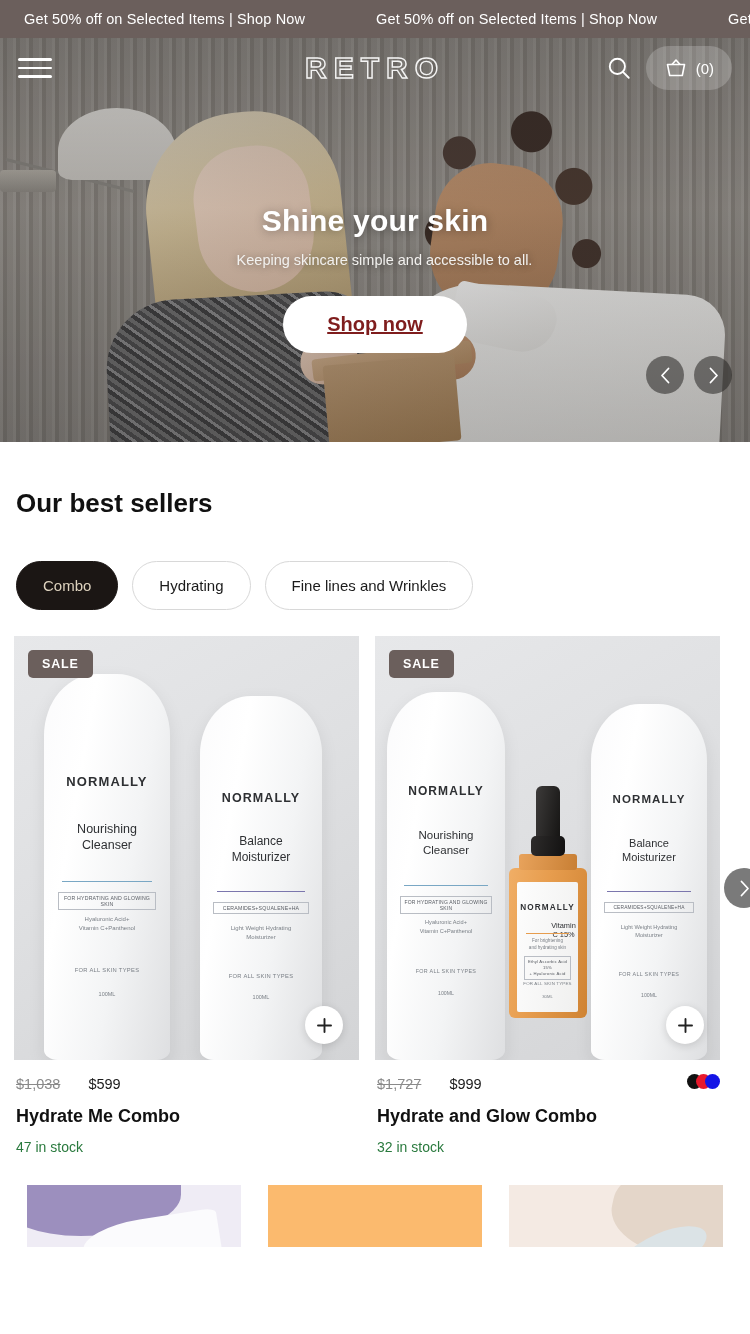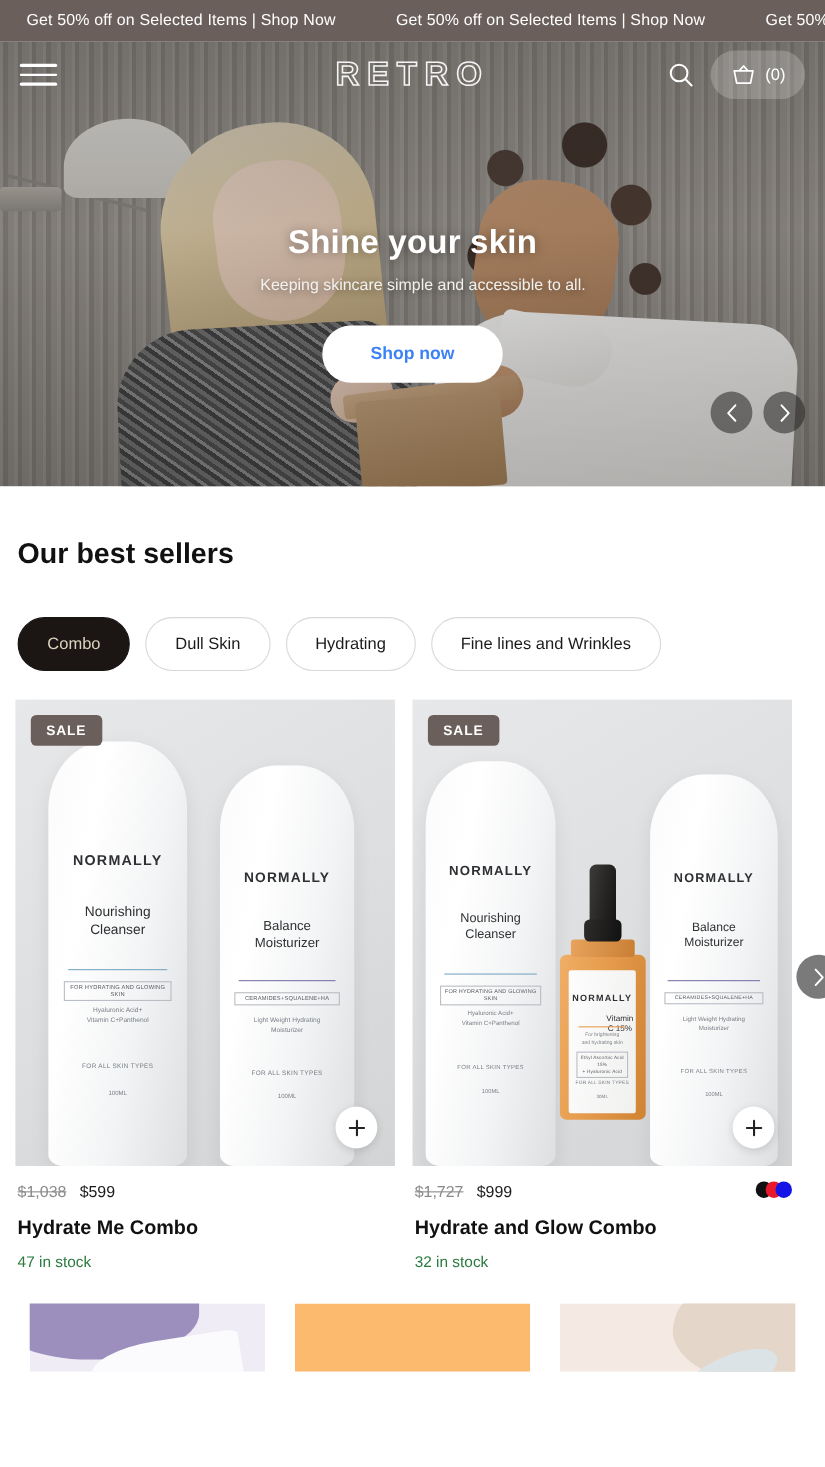--- a/index.html
+++ b/index.html
@@ -5,21 +5,21 @@
   * { margin:0; padding:0; box-sizing:border-box; }
   html, body {
     width:750px; height:1334px;
     font-family:"Liberation Sans", sans-serif;
     background:#ffffff; overflow:hidden;
   }
 
   
   .announce{
     height:38px; background:#6b5f5c; color:#ffffff;
-    display:flex; align-items:center; gap:0;
+    display:flex; align-items:center; gap:16px;
     overflow:hidden; white-space:nowrap;
   }
   .announce span{
     font-size:14.5px; letter-spacing:.15px;
     padding:0 0 0 24px; flex:0 0 auto;
     width:336px;
   }
 
   
   .hero{
@@ -167,23 +167,23 @@
     font-size:30px; font-weight:700; color:#fff; letter-spacing:.2px;
     text-shadow:0 1px 10px rgba(0,0,0,.35);
   }
   .hero-sub{
     margin-top:14px; font-size:14.5px; color:#f2f1ef;
     text-shadow:0 1px 8px rgba(0,0,0,.4);
     padding-left:19px;
   }
   .shop-btn{
     display:inline-block; margin-top:28px;
-    background:#fff; color:#3b82f6;
-    font-size:16px; font-weight:700;
-    padding:17px 44px; border-radius:30px; cursor:pointer;
+    background:#fff; color:#7f1d1d;
+    font-size:20px; font-weight:700;
+    padding:17px 44px; border-radius:30px; cursor:pointer;text-decoration:underline;
   }
 
   
   .hero-arrows{ position:absolute; right:18px; bottom:48px; display:flex; gap:10px; z-index:6; }
   .circ{
     width:38px; height:38px; border-radius:50%;
     background:rgba(38,36,34,.55);
     display:flex; align-items:center; justify-content:center;
     color:#fff; font-size:17px; cursor:pointer;
   }
@@ -281,21 +281,21 @@
     position:absolute; right:-14px; top:258px; z-index:8;
     width:40px; height:40px; border-radius:50%;
     background:rgba(70,70,70,.72); color:#fff;
     display:flex; align-items:center; justify-content:center;
     font-size:17px; cursor:pointer;
   }
 
   .meta{ padding:16px 2px 0 2px; position:relative; }
   .prices{ font-size:14.5px; }
   .was{ color:#8a8a8a; text-decoration:line-through; }
-  .now{ color:#1b1b1b; margin-left:8px; }
+  .now{ color:#1b1b1b; margin-left:24px; }
   .pname{ margin-top:14px; font-size:18px; font-weight:700; color:#111; }
   .stock{ margin-top:12px; font-size:14px; color:#2a7a3e; }
   .swatches{ position:absolute; right:0; top:14px; display:flex; }
   .sw{ width:15px; height:15px; border-radius:50%; margin-left:-6px; }
 
   
   .strip{ display:flex; gap:27px; padding:30px 27px 0 27px; }
   .scard-wrap{ flex:1; height:62px; position:relative; overflow:hidden; }
   .sc1{ position:absolute; inset:0; background:#efecf5; }
   .sc1:before{
@@ -389,21 +389,20 @@
     </div>
   </div>
 
 </div>
 
 <div class="sec">
   <div class="sec-title">Our best sellers</div>
 
   <div class="tabs">
     <div class="tab active">Combo</div>
-    <div class="tab">Dull Skin</div>
     <div class="tab">Hydrating</div>
     <div class="tab">Fine lines and Wrinkles</div>
   </div>
 
   <div class="grid">
 
     <div class="card">
       <div class="shot">
         <div class="sale">SALE</div>
 

